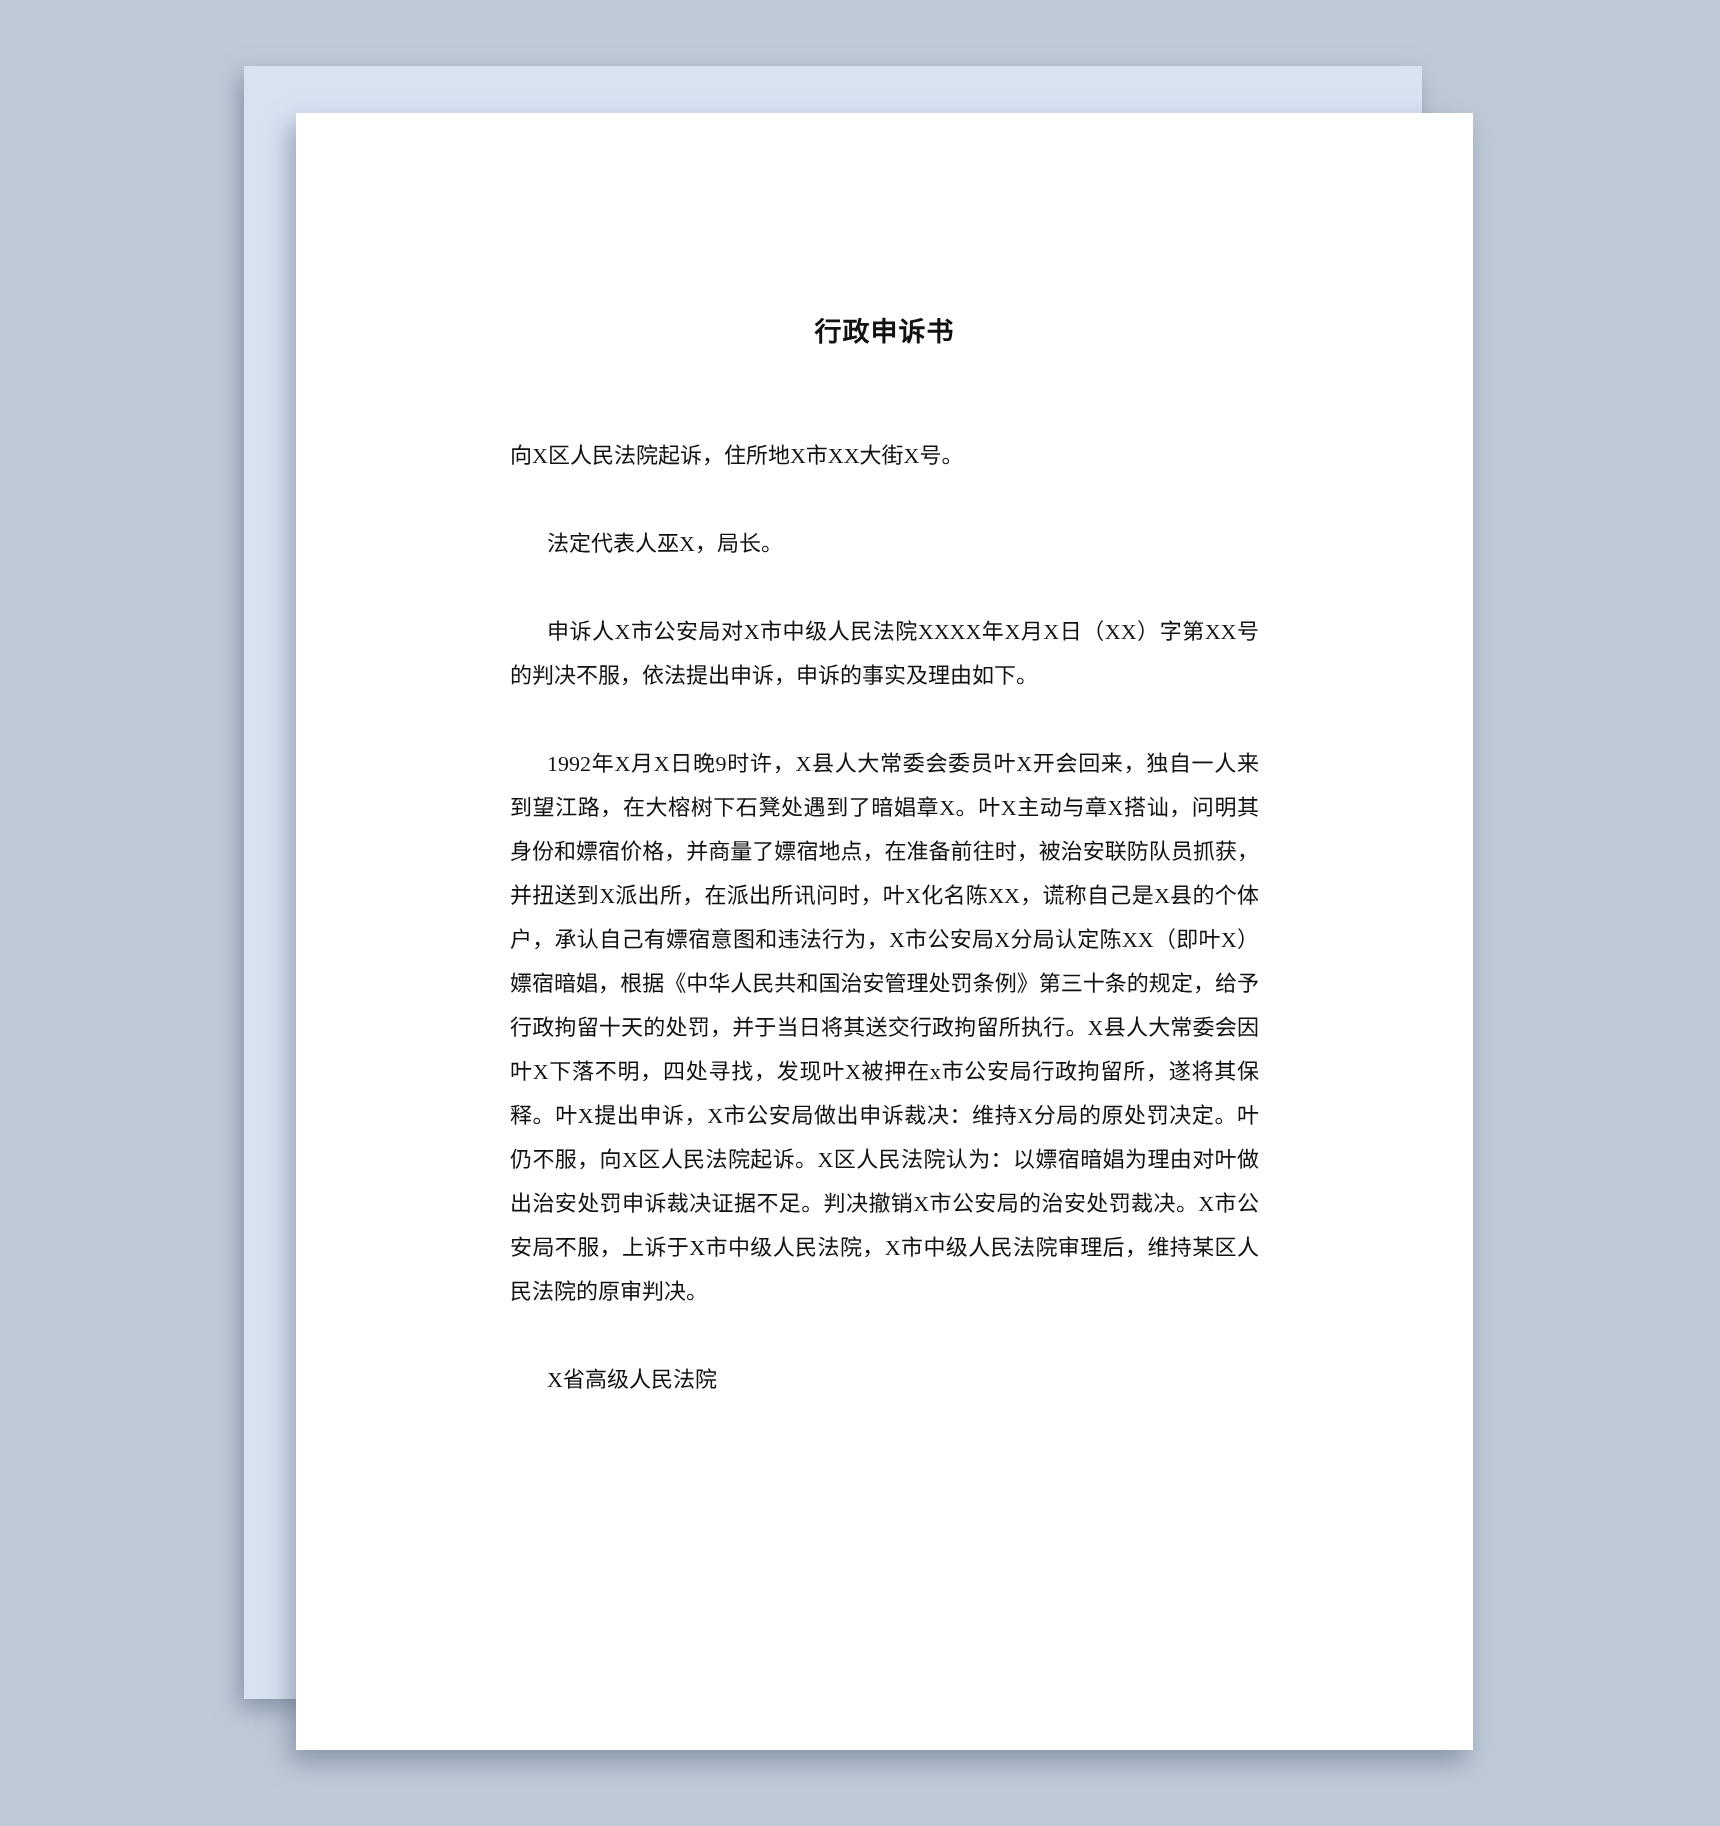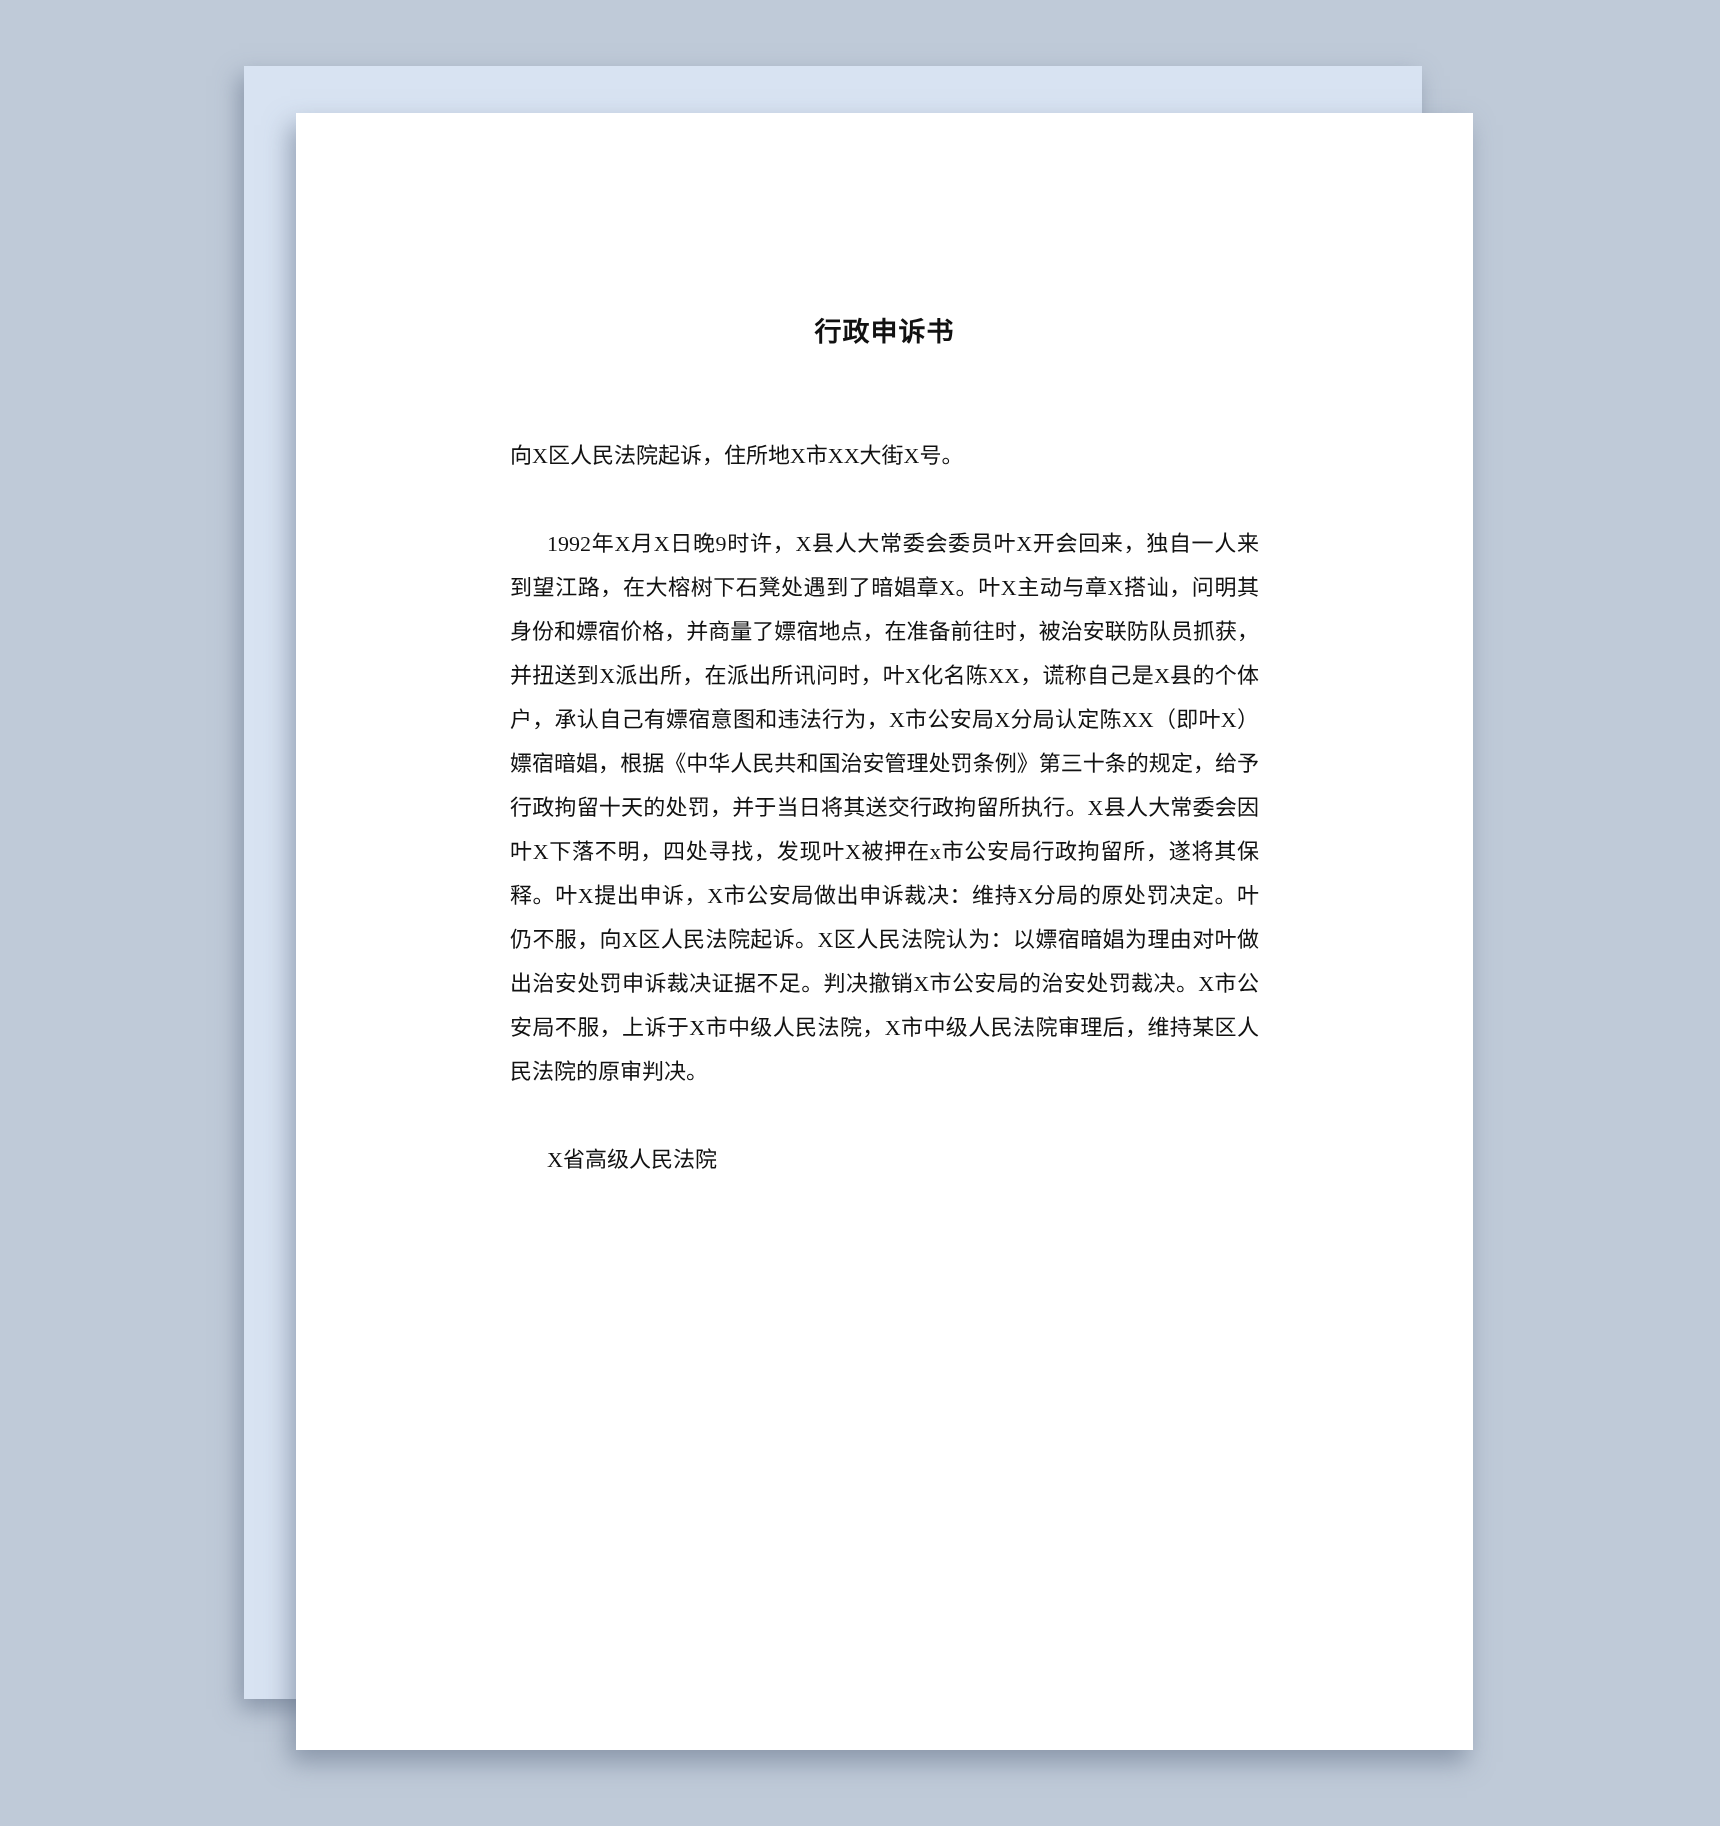--- a/index.html
+++ b/index.html
@@ -52,16 +52,18 @@
 </style>
 </head>
 <body>
 
 <div class="back-page"></div>
 
 <div class="page">
   <h1 class="doc-title">行政申诉书</h1>
   <div class="doc-body" id="doc-body">
       <p class="">向X区人民法院起诉，住所地X市XX大街X号。</p>
+      <p class="indent">法定代表人巫X，局长。</p>
+      <p class="indent">申诉人X市公安局对X市中级人民法院XXXX年X月X日（XX）字第XX号的判决不服，依法提出申诉，申诉的事实及理由如下。</p>
       <p class="indent">1992年X月X日晚9时许，X县人大常委会委员叶X开会回来，独自一人来到望江路，在大榕树下石凳处遇到了暗娼章X。叶X主动与章X搭讪，问明其身份和嫖宿价格，并商量了嫖宿地点，在准备前往时，被治安联防队员抓获，并扭送到X派出所，在派出所讯问时，叶X化名陈XX，谎称自己是X县的个体户，承认自己有嫖宿意图和违法行为，X市公安局X分局认定陈XX（即叶X）嫖宿暗娼，根据《中华人民共和国治安管理处罚条例》第三十条的规定，给予行政拘留十天的处罚，并于当日将其送交行政拘留所执行。X县人大常委会因叶X下落不明，四处寻找，发现叶X被押在x市公安局行政拘留所，遂将其保释。叶X提出申诉，X市公安局做出申诉裁决：维持X分局的原处罚决定。叶仍不服，向X区人民法院起诉。X区人民法院认为：以嫖宿暗娼为理由对叶做出治安处罚申诉裁决证据不足。判决撤销X市公安局的治安处罚裁决。X市公安局不服，上诉于X市中级人民法院，X市中级人民法院审理后，维持某区人民法院的原审判决。</p>
       <p class="indent">X省高级人民法院</p>
     </div>
 </div>
 
 </body></html>

